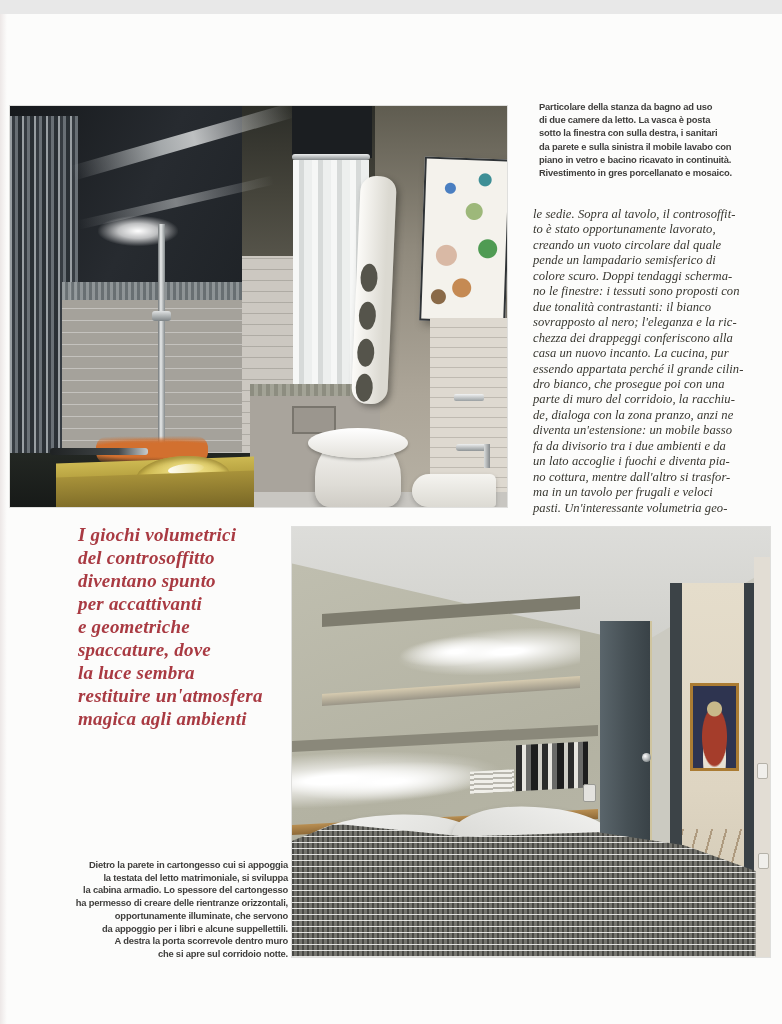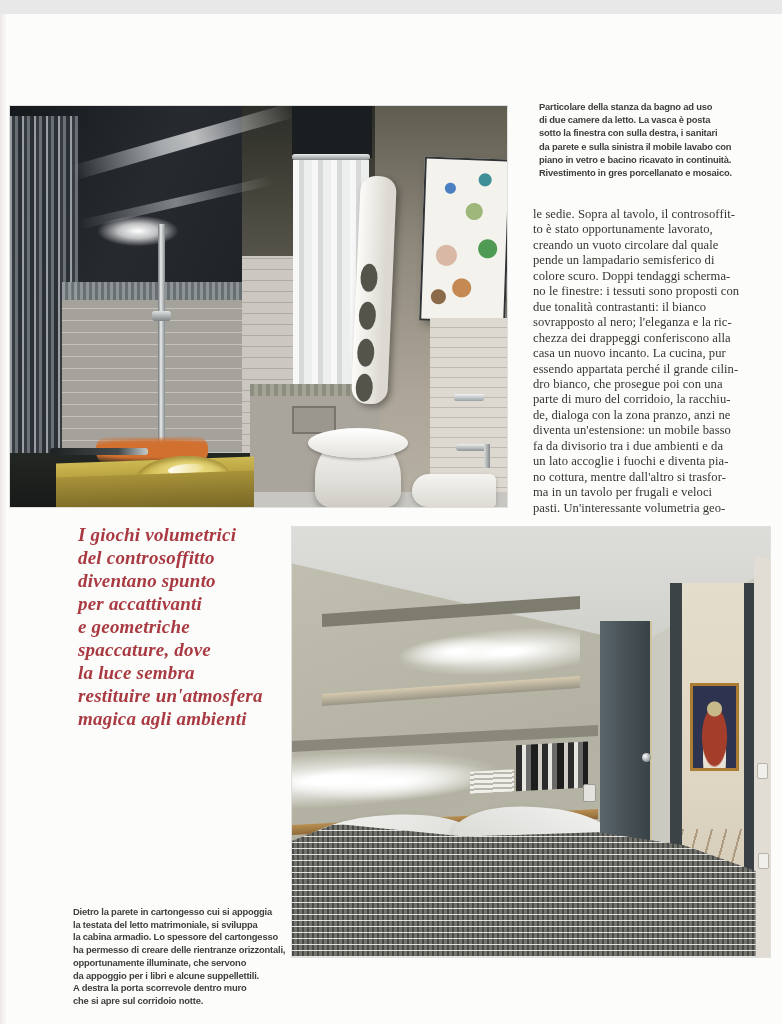--- a/index.html
+++ b/index.html
@@ -213,21 +213,21 @@
     <div class="b-counter-front"></div>
   </figure>
 
   <p class="cap abs" style="left:539px;top:86px;width:216px;margin:0;">Particolare della stanza da bagno ad uso
 di due camere da letto. La vasca è posta
 sotto la finestra con sulla destra, i sanitari
 da parete e sulla sinistra il mobile lavabo con
 piano in vetro e bacino ricavato in continuità.
 Rivestimento in gres porcellanato e mosaico.</p>
 
-  <div class="bodytext abs" style="left:533px;top:193px;width:226px;">le sedie. Sopra al tavolo, il controsoffit-
+  <div class="bodytext abs" style="left:533px;top:193px;width:226px;font-style:italic;">le sedie. Sopra al tavolo, il controsoffit-
 to è stato opportunamente lavorato,
 creando un vuoto circolare dal quale
 pende un lampadario semisferico di
 colore scuro. Doppi tendaggi scherma-
 no le finestre: i tessuti sono proposti con
 due tonalità contrastanti: il bianco
 sovrapposto al nero; l'eleganza e la ric-
 chezza dei drappeggi conferiscono alla
 casa un nuovo incanto. La cucina, pur
 essendo appartata perché il grande cilin-
@@ -278,21 +278,21 @@
       <div class="r-art"></div>
       <div class="r-corr-floor"></div>
     </div>
     <div class="r-jamb2"></div>
     <div class="r-wall-far"></div>
     <div class="r-switch2"></div>
     <div class="r-switch3"></div>
     <div class="r-spread"></div>
   </figure>
 
-  <p class="cap cap-bl abs" style="left:73px;top:892px;width:215px;margin:0;">Dietro la parete in cartongesso cui si appoggia
+  <p class="cap cap-bl abs" style="left:73px;top:845px;width:215px;margin:0;text-align:right;">Dietro la parete in cartongesso cui si appoggia
 la testata del letto matrimoniale, si sviluppa
 la cabina armadio. Lo spessore del cartongesso
 ha permesso di creare delle rientranze orizzontali,
 opportunamente illuminate, che servono
 da appoggio per i libri e alcune suppellettili.
 A destra la porta scorrevole dentro muro
 che si apre sul corridoio notte.</p>
 
 </div>
 

